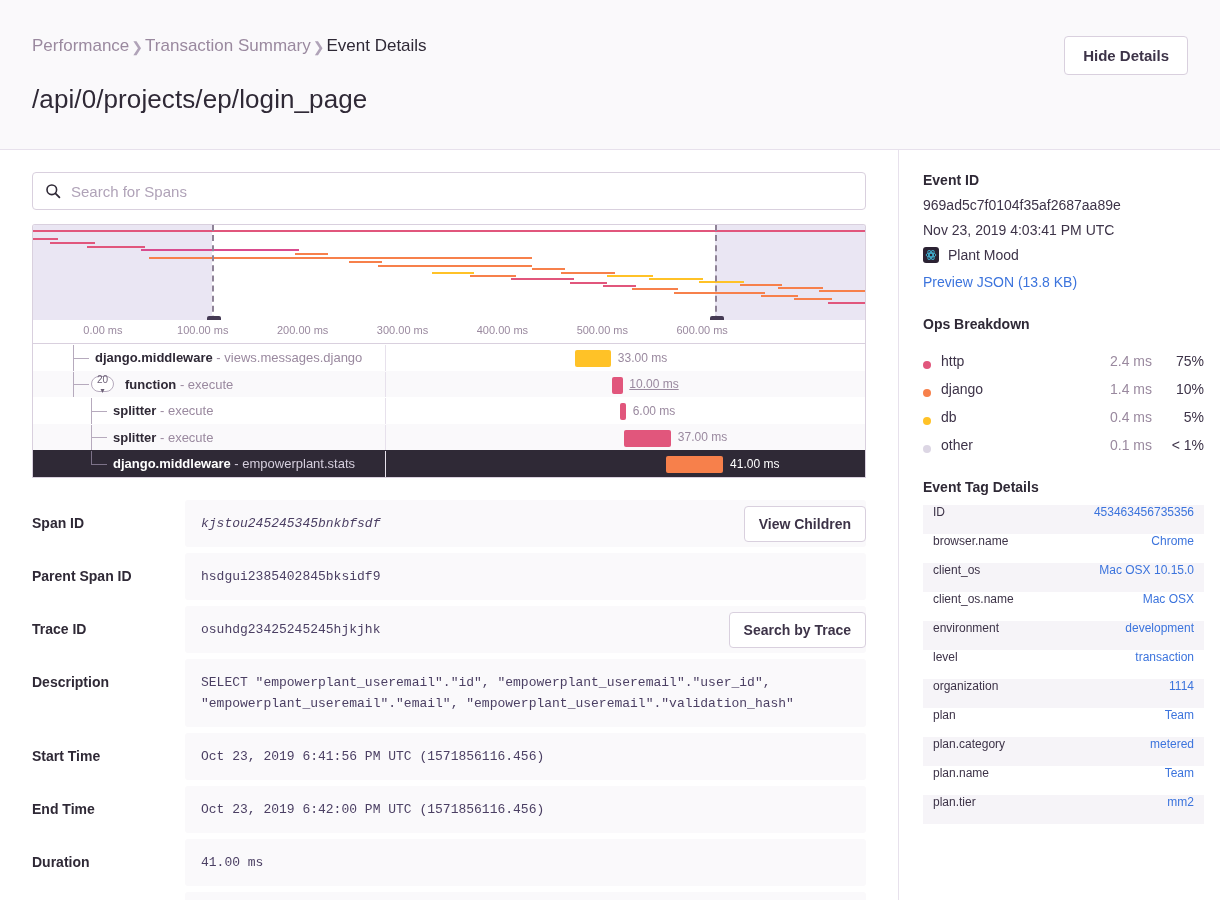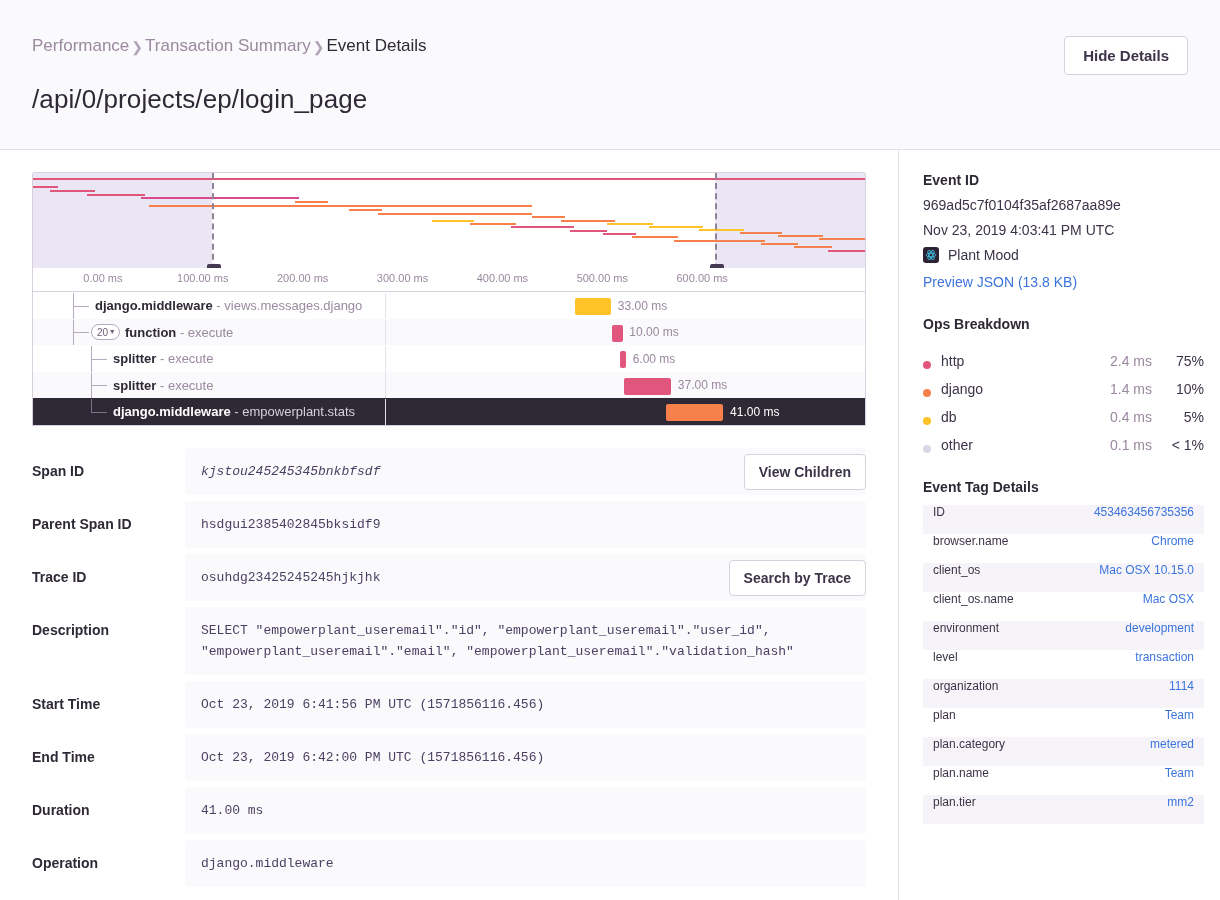--- a/index.html
+++ b/index.html
@@ -153,20 +153,21 @@
   .count-badge {
     position: absolute;
     display: flex; align-items: center; justify-content: center;
     gap: 2px;
     height: 16px; padding: 0 5px;
     border: 1px solid #b6aabd;
     border-radius: 9px;
     font-size: 10px; color: #6b5f75;
     background: #fff;
     cursor: pointer;
+    flex-direction: column;
   }
   .count-badge .chev { font-size: 8px; line-height: 1; }
 
   .wf-bars { position: relative; flex: 1; height: 100%; }
   .bar { position: absolute; top: 5px; height: 17px; border-radius: 2px; }
   .wf-dur {
     position: absolute; top: 50%; transform: translateY(-50%);
     font-size: 12px; color: #9a899f; white-space: nowrap;
   }
   .wf-row.selected .wf-dur { color: #fff; }
@@ -244,20 +245,27 @@
     <span class="crumb active">Event Details</span>
   </div>
   <div class="page-title">/api/0/projects/ep/login_page</div>
   <button class="hide-details-btn">Hide Details</button>
 </div>
 
 <div class="body-wrap">
 
   <div class="left-col">
 
+    <div class="search-box">
+      <svg class="search-icon" viewBox="0 0 16 16">
+        <circle cx="6.8" cy="6.8" r="4.8" fill="none" stroke="#2f2936" stroke-width="1.6"></circle>
+        <line x1="10.4" y1="10.4" x2="14.4" y2="14.4" stroke="#2f2936" stroke-width="1.8" stroke-linecap="round"></line>
+      </svg>
+      <input class="search-input" type="text" placeholder="Search for Spans" style="">
+    </div>
 
     <div class="minimap-wrap">
       <div class="minimap" id="minimap">
           <div class="mm-shade" style="left: 0px; width: 21.55%;"></div>
           <div class="mm-shade" style="left: 81.95%; right: 0px;"></div>
           <div class="mm-line" style="left: 0%; width: 100%; top: 5px; background: rgb(225, 86, 124);"></div>
           <div class="mm-line" style="left: 0%; width: 3%; top: 13px; background: rgb(225, 86, 124);"></div>
           <div class="mm-line" style="left: 2%; width: 5.5%; top: 17px; background: rgb(225, 86, 124);"></div>
           <div class="mm-line" style="left: 6.5%; width: 7%; top: 21px; background: rgb(225, 86, 124);"></div>
           <div class="mm-line" style="left: 13%; width: 19%; top: 24px; background: rgb(217, 75, 142);"></div>
@@ -321,21 +329,21 @@
             <div class="tree-h" style="left: 40px; top: 50%;"></div>
             <div class="count-badge" style="left: 58px; top: 50%; transform: translateY(-50%);">
               <span>20</span>
               <span class="chev">▾</span>
             </div>
             <div class="wf-text" style="left: 92px;"><span class="wf-op">function</span><span class="wf-desc"> - execute</span></div>
           </div>
           <div class="wf-divider"></div>
           <div class="wf-bars">
             <div class="bar" style="left: 47.2%; width: 2.3%; background: rgb(225, 86, 124);"></div>
-            <div class="wf-dur" style="left: 50.9%;">10.00 ms</div>
+            <div class="wf-dur" style="left: 50.9%; text-decoration: underline;">10.00 ms</div>
           </div>
         </div>
         <div class="wf-row">
           <div class="wf-label">
             <div class="tree-v" style="left: 58px; top: 0px; bottom: 0px;"></div>
             <div class="tree-h" style="left: 58px; top: 50%;"></div>
             <div class="wf-text" style="left: 80px;"><span class="wf-op">splitter</span><span class="wf-desc"> - execute</span></div>
           </div>
           <div class="wf-divider"></div>
           <div class="wf-bars">

